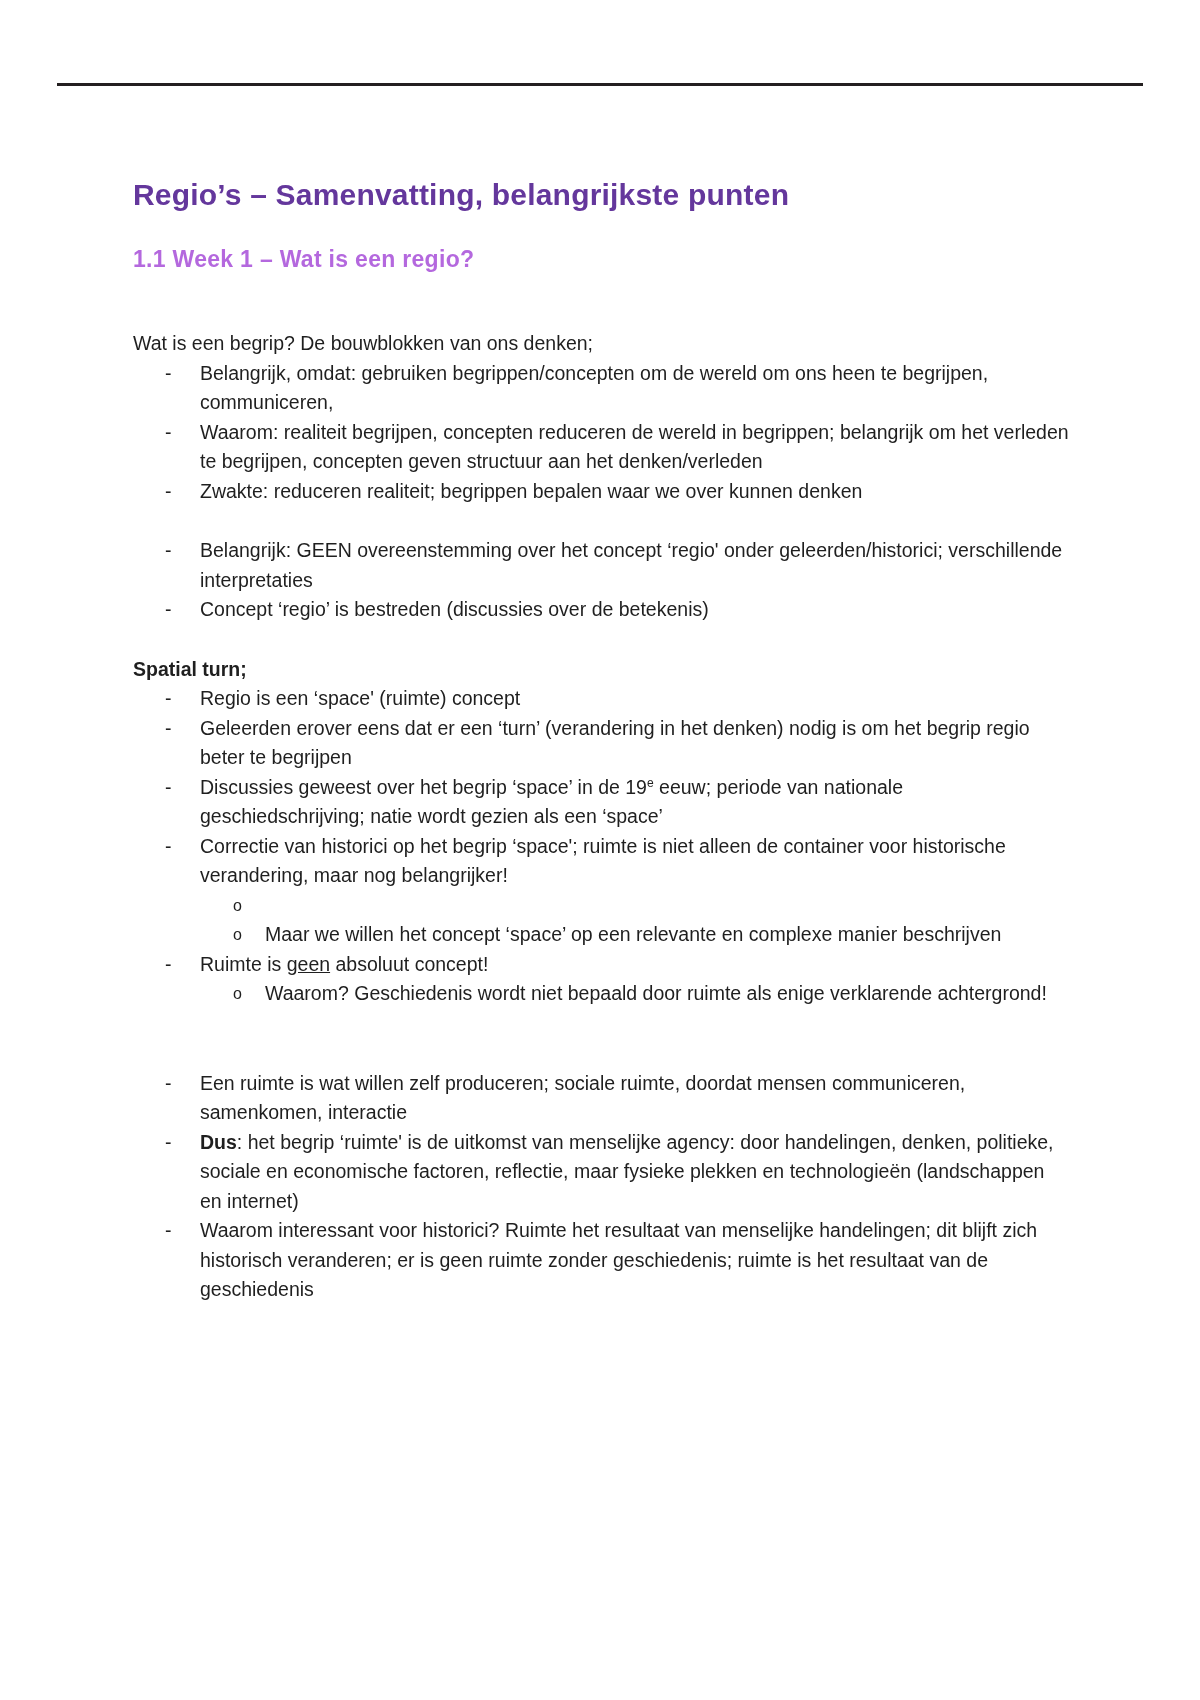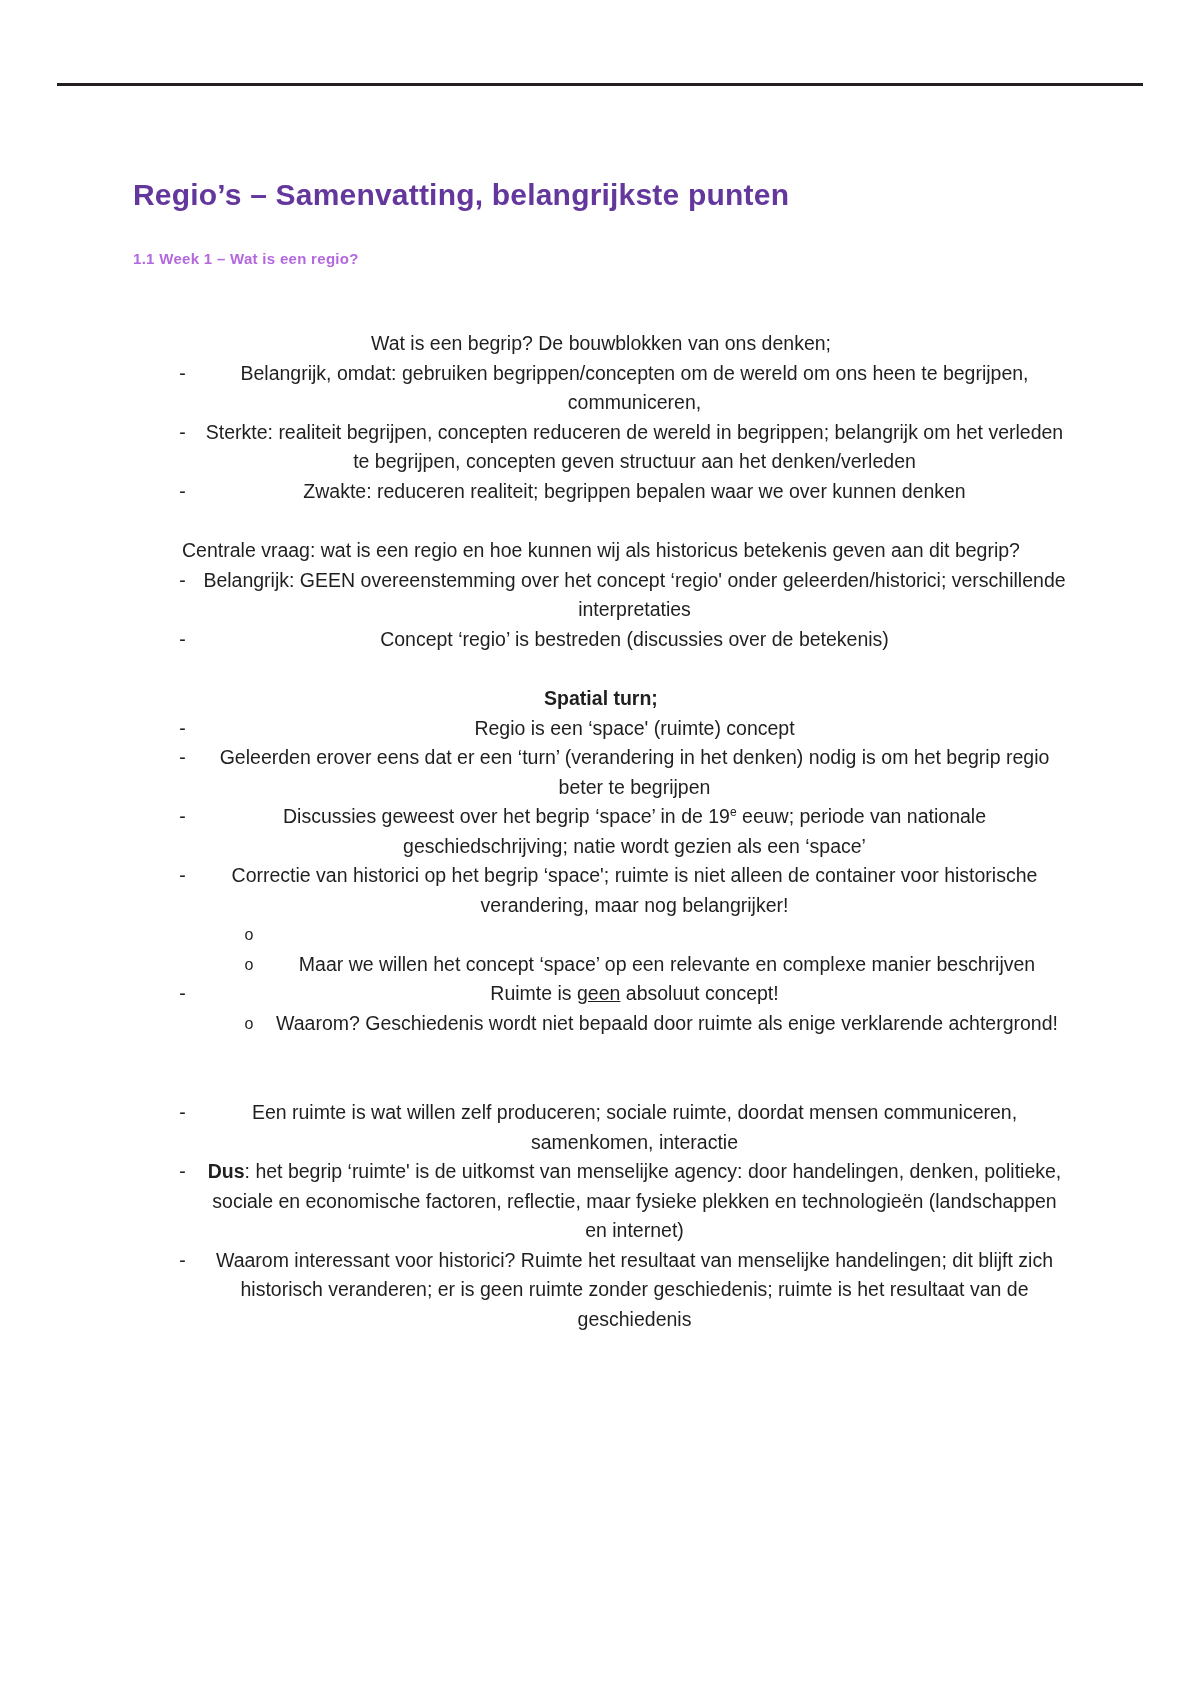--- a/index.html
+++ b/index.html
@@ -34,30 +34,29 @@
   }
   .doc-title {
     margin: 0 0 30px 0;
     font-size: 30px;
     line-height: 38px;
     font-weight: 700;
     letter-spacing: 0.2px;
   }
   .doc-subtitle {
     margin: 0 0 55px 0;
-    font-size: 15px;
+    font-size: 23px;
     line-height: 30px;
     font-weight: 700;
     letter-spacing: 0.3px;
   }
   .body-text {
     font-size: 19.5px;
     line-height: 29.5px;
     color: #1f1f1f;
-    text-align: center;
   }
   .body-text p {
     margin: 0;
   }
   .body-text .heading {
     font-weight: 700;
   }
   .spacer { height: 30px; }
   .bullet {
     display: flex;
@@ -89,28 +88,27 @@
     <h1 class="doc-title" style="color: rgb(100, 55, 156);">Regio’s – Samenvatting, belangrijkste punten</h1>
     <h2 class="doc-subtitle" style="color: rgb(180, 104, 222);">1.1 Week 1 – Wat is een regio?</h2>
     <div class="body-text" style="color: rgb(31, 31, 31);">
         <p class="para"><span>Wat is een begrip? De bouwblokken van ons denken;</span></p>
         <div class="bullet level1">
           <span class="marker">-</span>
           <span class="btext"><span>Belangrijk, omdat: gebruiken begrippen/concepten om de wereld om ons heen te begrijpen, communiceren,</span></span>
         </div>
         <div class="bullet level1">
           <span class="marker">-</span>
-          <span class="btext"><span>Sterkte: realiteit begrijpen, concepten reduceren de wereld in begrippen; belangrijk om het verleden te begrijpen, concepten geven structuur aan het denken/verleden</span></span>
+          <span class="btext"><span>Waarom: realiteit begrijpen, concepten reduceren de wereld in begrippen; belangrijk om het verleden te begrijpen, concepten geven structuur aan het denken/verleden</span></span>
         </div>
         <div class="bullet level1">
           <span class="marker">-</span>
           <span class="btext"><span>Zwakte: reduceren realiteit; begrippen bepalen waar we over kunnen denken</span></span>
         </div>
         <div class="spacer"></div>
-        <p class="para"><span>Centrale vraag: wat is een regio en hoe kunnen wij als historicus betekenis geven aan dit begrip?</span></p>
         <div class="bullet level1">
           <span class="marker">-</span>
           <span class="btext"><span>Belangrijk: GEEN overeenstemming over het concept ‘regio' onder geleerden/historici; verschillende interpretaties</span></span>
         </div>
         <div class="bullet level1">
           <span class="marker">-</span>
           <span class="btext"><span>Concept ‘regio’ is bestreden (discussies over de betekenis)</span></span>
         </div>
         <div class="spacer"></div>
         <p class="heading"><span class="b">Spatial turn;</span></p>

